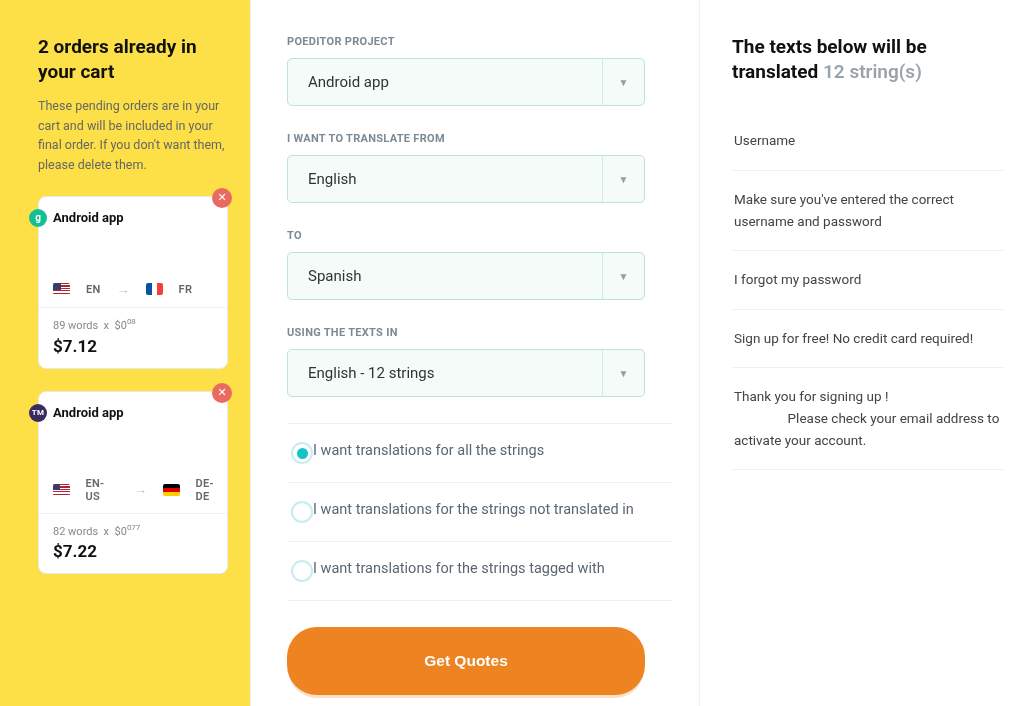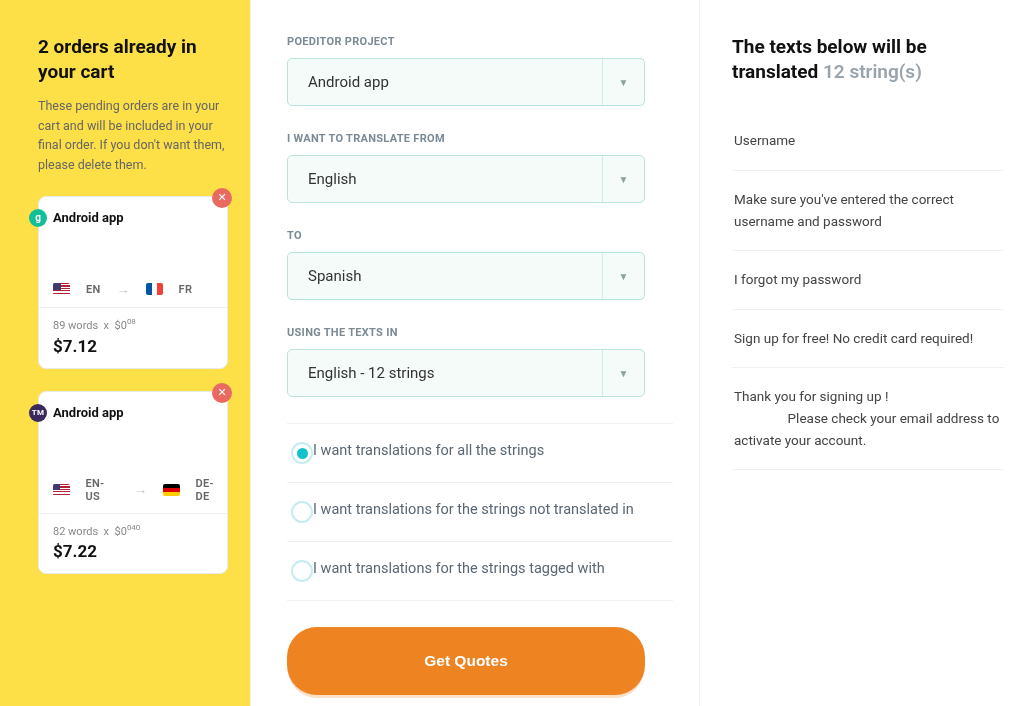--- a/index.html
+++ b/index.html
@@ -252,21 +252,21 @@
       <span class="cart-title">Android app</span>
     </div>
     <div class="cart-langs">
       <span class="flag flag-us"></span>
       <span class="lang-code">EN-US</span>
       <span class="arrow-lang">→</span>
       <span class="flag flag-de"></span>
       <span class="lang-code">DE-DE</span>
     </div>
     <div class="cart-body">
-      <div class="cart-meta">82 words &nbsp;x&nbsp; $0<sup>040</sup></div>
+      <div class="cart-meta">82 words &nbsp;x&nbsp; $0<sup>077</sup></div>
       <div class="cart-price">$7.22</div>
     </div>
       </div>
     </div>
 </div>
 
 <div class="col-mid">
   <div class="label">POEDITOR PROJECT</div>
   <div class="select">
     <span class="select-text">Android app</span>

